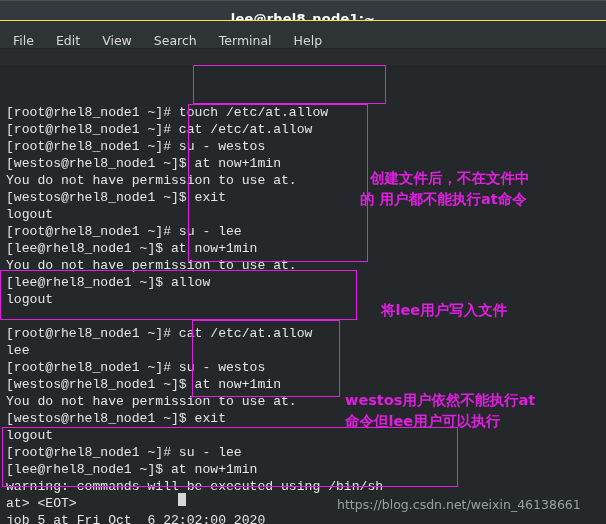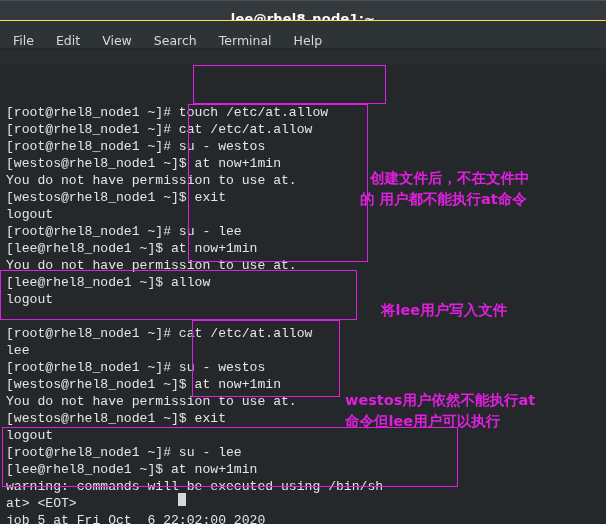--- a/index.html
+++ b/index.html
@@ -165,15 +165,16 @@
     <div class="hl-box" style="left:0px;   top:205px; width:357px; height:50px;"></div>
     <div class="hl-box" style="left:192px; top:255px; width:148px; height:77px;"></div>
     <div class="hl-box" style="left:2px;   top:362px; width:456px; height:60px;"></div>
 
     <div class="annot" style="left:370px; top:103px;">创建文件后，不在文件中</div>
     <div class="annot" style="left:360px; top:124px;">的 用户都不能执行at命令</div>
     <div class="annot" style="left:374px; top:235px;margin-left:7px;">将lee用户写入文件</div>
     <div class="annot" style="left:345px; top:325px;">westos用户依然不能执行at</div>
     <div class="annot" style="left:345px; top:346px;text-align:center;">命令但lee用户可以执行</div>
 
+    <div id="watermark" style="left:337px; top:432px;">https://blog.csdn.net/weixin_46138661</div>
 
   </div>
 </div>
 
 </body></html>

